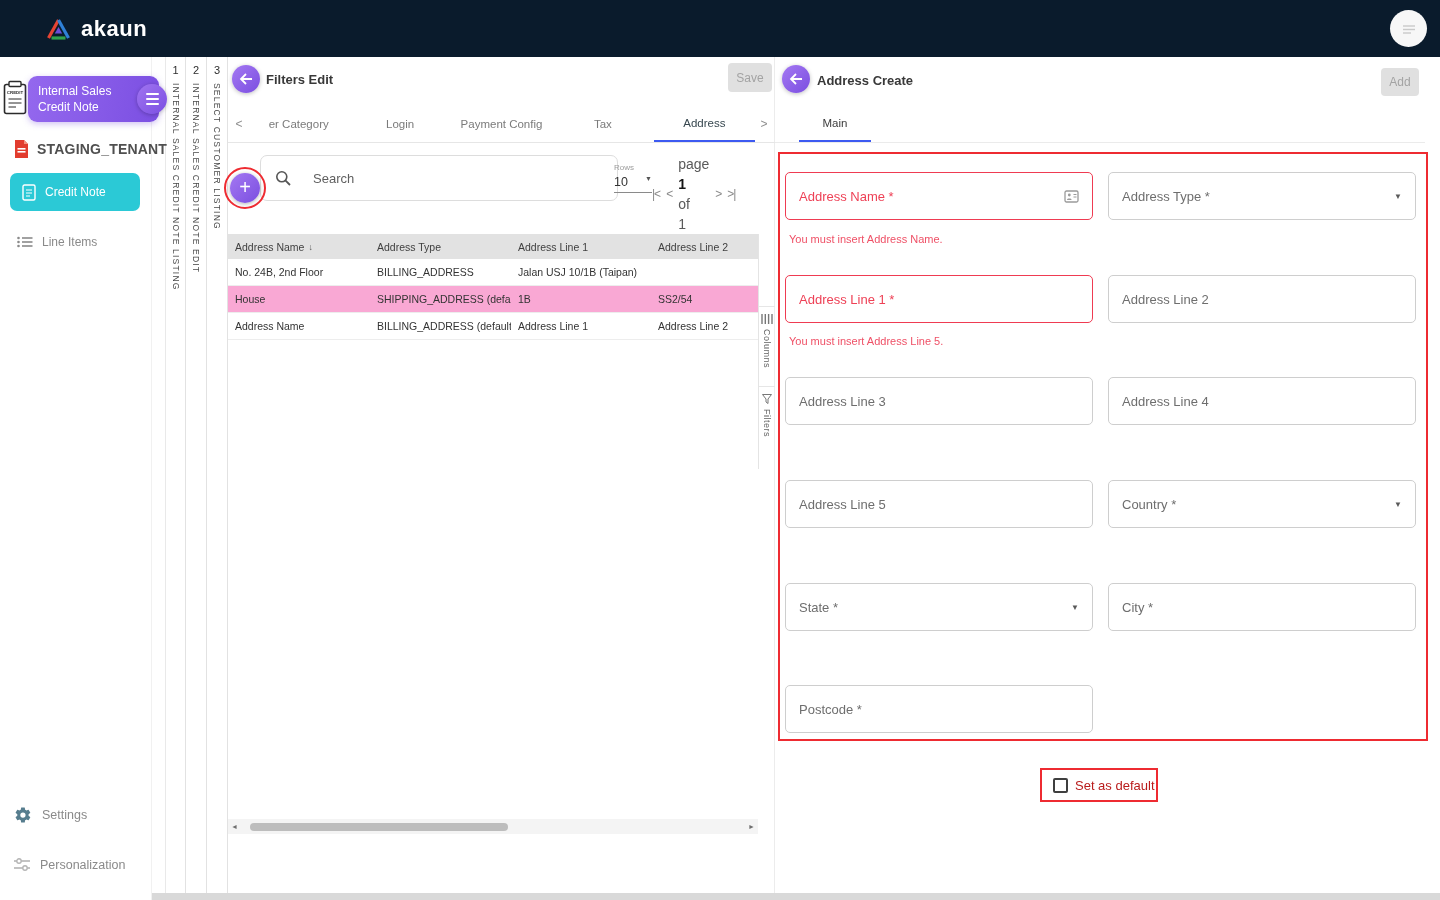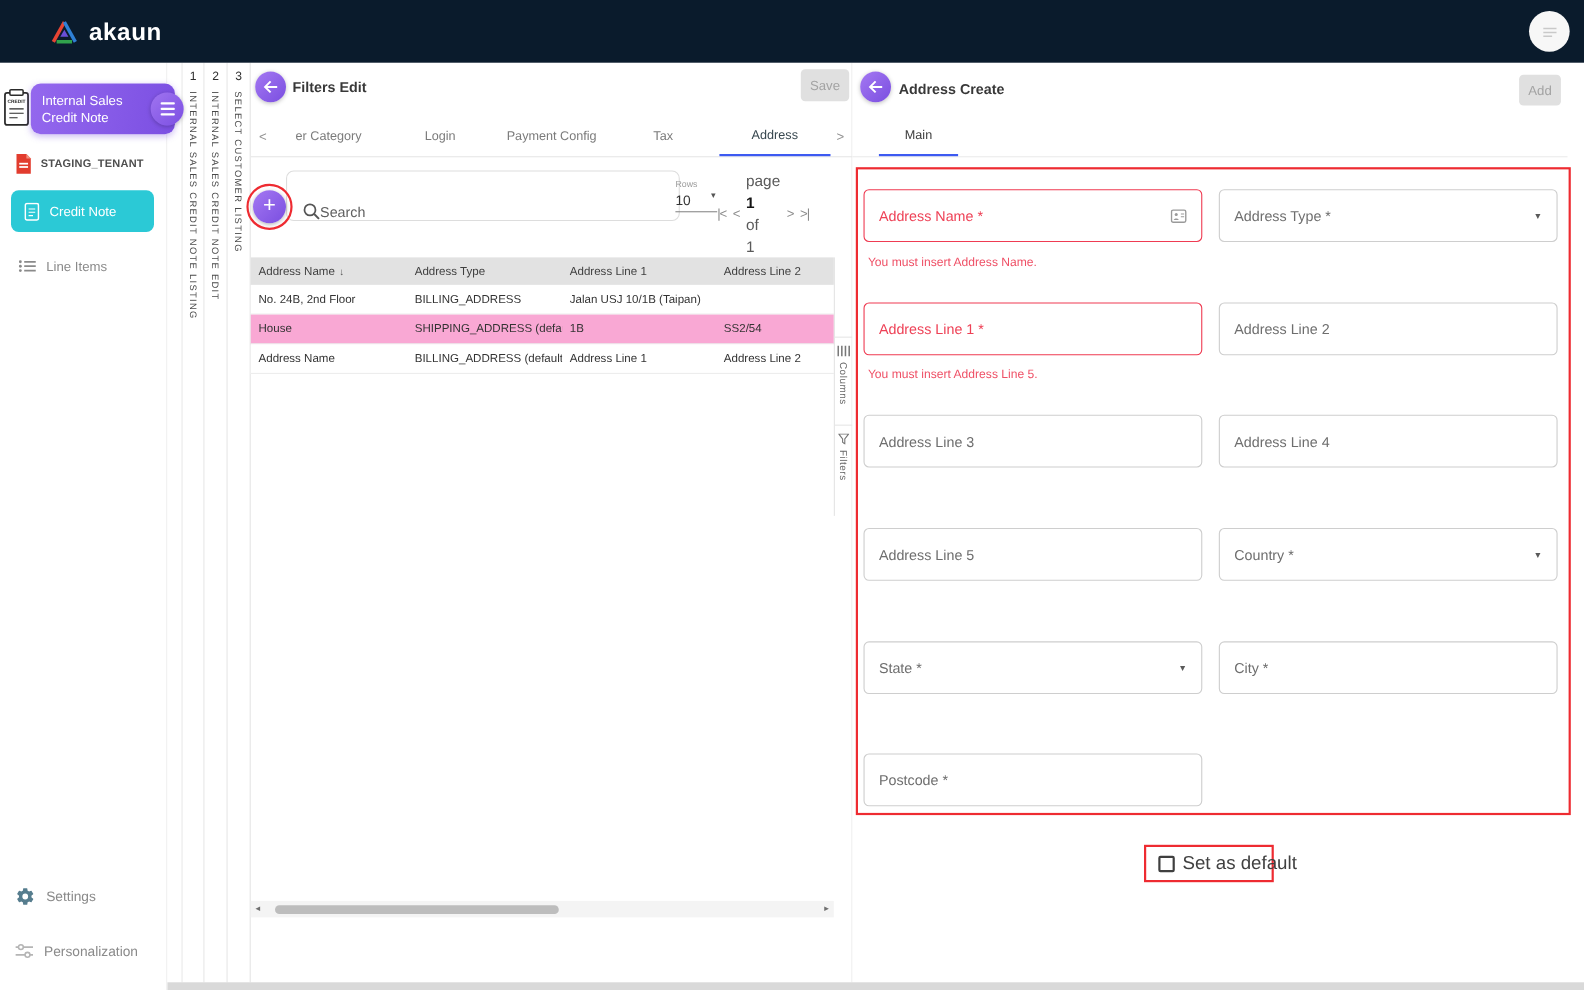--- a/index.html
+++ b/index.html
@@ -20,21 +20,21 @@
   .module-doc-icon { position:absolute; left:3px; top:23px; }
   .module-block { position:absolute; left:28px; top:19px; width:131px; height:46px; border-radius:9px;
                   background:linear-gradient(100deg,#9468ee,#7b4fe2); color:#fff; font-size:12px;
                   line-height:1.35; display:flex; align-items:center; padding-left:10px; padding-right:26px;
                   box-shadow:0 2px 6px rgba(120,80,220,.35); }
   .burger-btn { position:absolute; left:137px; top:27px; width:30px; height:30px; border-radius:50%;
                 background:linear-gradient(135deg,#a074f0,#7b4fe2); display:flex; flex-direction:column;
                 align-items:center; justify-content:center; gap:3px; box-shadow:0 1px 4px rgba(0,0,0,.25); }
   .burger-btn i { display:block; width:13px; height:2px; background:#fff; border-radius:1px; }
   .tenant-row { position:absolute; left:13px; top:82px; display:flex; align-items:center; gap:7px; }
-  .tenant-label { font-size:10px; font-weight:bold; color:#4f4f4f; letter-spacing:.2px; }
+  .tenant-label { font-size:14px; font-weight:bold; color:#4f4f4f; letter-spacing:.2px; }
   .nav-active { position:absolute; left:10px; top:116px; width:130px; height:38px; border-radius:7px;
                 background:#2bc9d6; color:#fff; display:flex; align-items:center; gap:9px;
                 padding-left:12px; font-size:12px; }
   .nav-plain { position:absolute; left:17px; display:flex; align-items:center; gap:9px;
                color:#8a8a8a; font-size:12px; }
   .nav-lineitems { top:178px;align-items:center; }
   .side-footer { position:absolute; left:14px; display:flex; align-items:center; gap:10px;
                  color:#8a8a8a; font-size:12.5px; }
   .sf-settings { top:749px; }
   .sf-personal { top:801px; }
@@ -72,22 +72,22 @@
   .tab.active { color:#37474f; border-bottom:2px solid #3d5af1; }
 
   
   .tabs-right { position:absolute; left:0; top:48px; width:650px; height:38px; border-bottom:1px solid #ebebeb; }
   .tab-main { position:absolute; left:24px; top:0; width:72px; height:100%; display:flex;
               align-items:center; justify-content:center; font-size:11.5px; color:#3c3c3c;
               border-bottom:2px solid #3d5af1; }
 
   
   .search-box { position:absolute; left:32px; top:98px; width:358px; height:46px;
-                border:1px solid #ddd; border-radius:7px; display:flex; align-items:flex-end;
-                padding-left:14px; gap:0; background:#fff; }
+                border:1px solid #ddd; border-radius:7px; display:flex; align-items:center;
+                padding-left:14px; gap:22px; background:#fff; }
   .search-box input { border:none; outline:none; background:transparent; font-size:13px; color:#444;
                       width:290px; font-family:inherit; }
   .search-box input::placeholder { color:#5f5f5f; opacity:1; }
   .plus-btn { position:absolute; left:2px; top:116px; width:30px; height:30px; border-radius:50%;
               background:linear-gradient(135deg,#a478f2,#7a4ee0); color:#fff; font-size:20px;
               text-align:center; line-height:28px; box-shadow:0 1px 4px rgba(0,0,0,.3); }
   .annot-plus { position:absolute; left:-4px; top:110px; width:42px; height:42px; border-radius:50%;
                 border:2px solid #ee2b31; pointer-events:none; z-index:15; }
   .rows-ctl { position:absolute; left:386px; top:106px; }
   .rows-ctl .rows-label { font-size:8px; color:#9c9c9c; display:block; }
@@ -129,21 +129,21 @@
                 border:2px solid #ee2b31; pointer-events:none; z-index:15; }
   .field { position:absolute; width:308px; height:48px; border:1px solid #cecece; border-radius:5px;
            background:#fff; display:flex; align-items:center; padding:0 13px; font-size:13px; color:#6e6e6e; }
   .field.error { border:1.5px solid #ef3b52; color:#ee4156; }
   .field .caret { margin-left:auto; font-size:8px; color:#5a5a5a; }
   .field .field-icon { margin-left:auto; display:flex; }
   .err-msg { position:absolute; font-size:11px; color:#ef5066; }
   .default-wrap { position:absolute; left:265px; top:711px; width:118px; height:34px;
                   border:2px solid #ee2b31; display:flex; align-items:center; gap:7px; padding-left:11px; }
   .checkbox { width:15px; height:15px; border:2px solid #3f3f3f; border-radius:2px; background:#fff; flex:0 0 auto; }
-  .default-label { font-size:17px; color:#404040; white-space:nowrap; }
+  .default-label { font-size:13px; color:#b91c1c; white-space:nowrap; }
 
   .bottom-strip { position:absolute; left:152px; right:0; bottom:0; height:7px; background:#d9d9d9; }
 </style>
 </head>
 <body>
 
 <header class="topbar">
   <div class="logo">
     <svg width="27" height="24" viewBox="0 0 27 24">
       <path d="M13.5 3 L3.5 21" stroke="#e64433" stroke-width="3.2" fill="none"></path>

